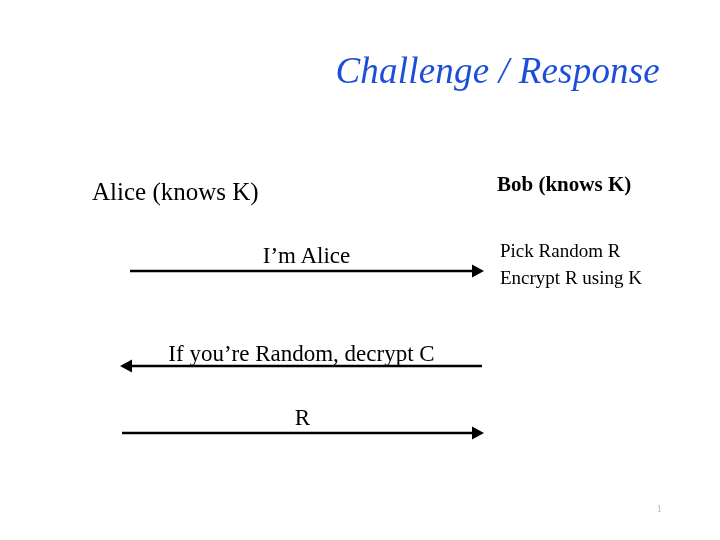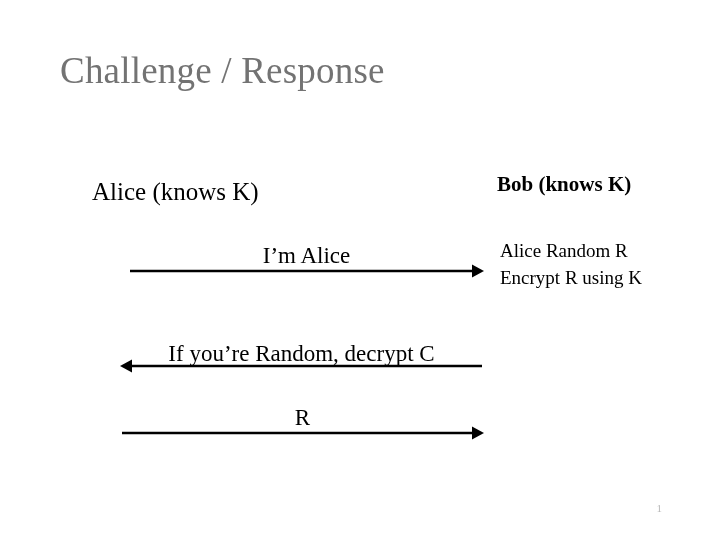--- a/index.html
+++ b/index.html
@@ -20,25 +20,26 @@
     height: 540px;
     background: #ffffff;
   }
 
   
   .title {
     position: absolute;
     left: 60px;
     top: 48px;
     width: 600px;
-    text-align: left;
+    text-align: right;
     font-size: 37px;
     line-height: 1.22;
     letter-spacing: 0.2px;
-    color: #737373;
+    color: #1d4ed8;
+    font-style: italic;
   }
   .title-line {
     display: block;
     white-space: nowrap;
   }
 
   
   .actor {
     position: absolute;
     white-space: nowrap;
@@ -117,21 +118,21 @@
 <div class="slide">
 
   <div class="title">
     <span class="title-line">Challenge / Response</span>
   </div>
 
   <div class="actor actor-alice">Alice (knows K)</div>
   <div class="actor actor-bob">Bob (knows K)</div>
 
   <div class="side-note">
-    <span>Alice Random R</span>
+    <span>Pick Random R</span>
     <span>Encrypt R using K</span>
   </div>
 
   <div class="message msg1">
     <div class="message-label">I’m Alice</div>
     <svg class="arrow-svg" width="720" height="540">
       <line x1="130" y1="271" x2="472" y2="271" stroke="#000000" stroke-width="2.6"></line>
       <polygon points="472,264.5 484,271 472,277.5" fill="#000000"></polygon>
     </svg>
   </div>

